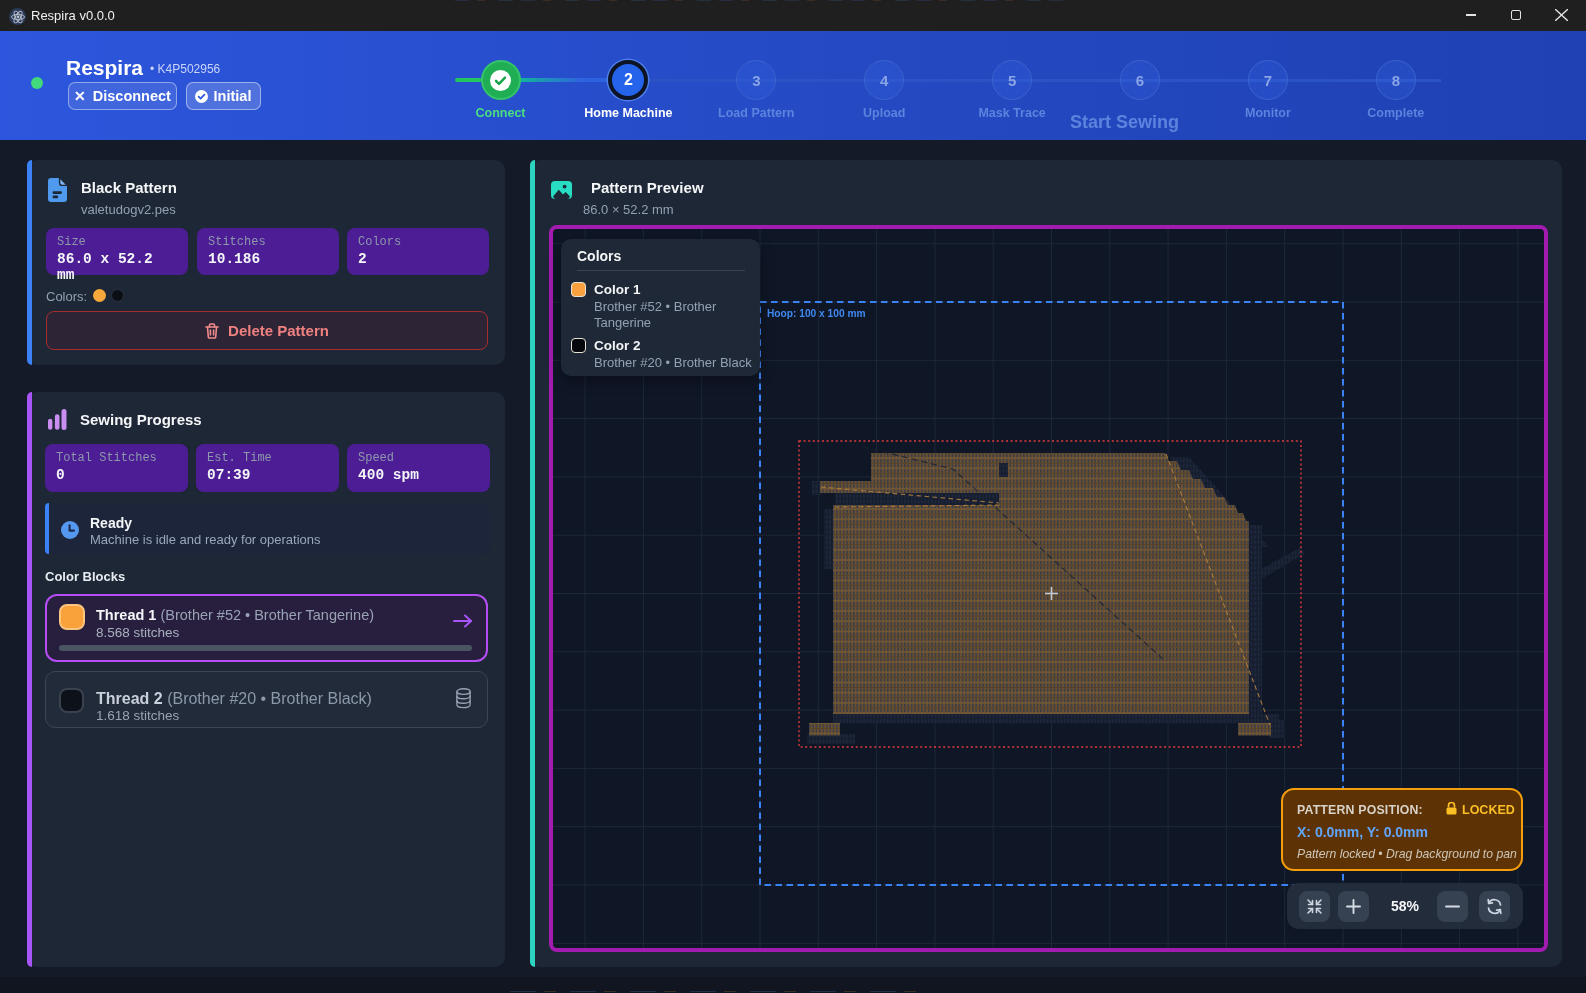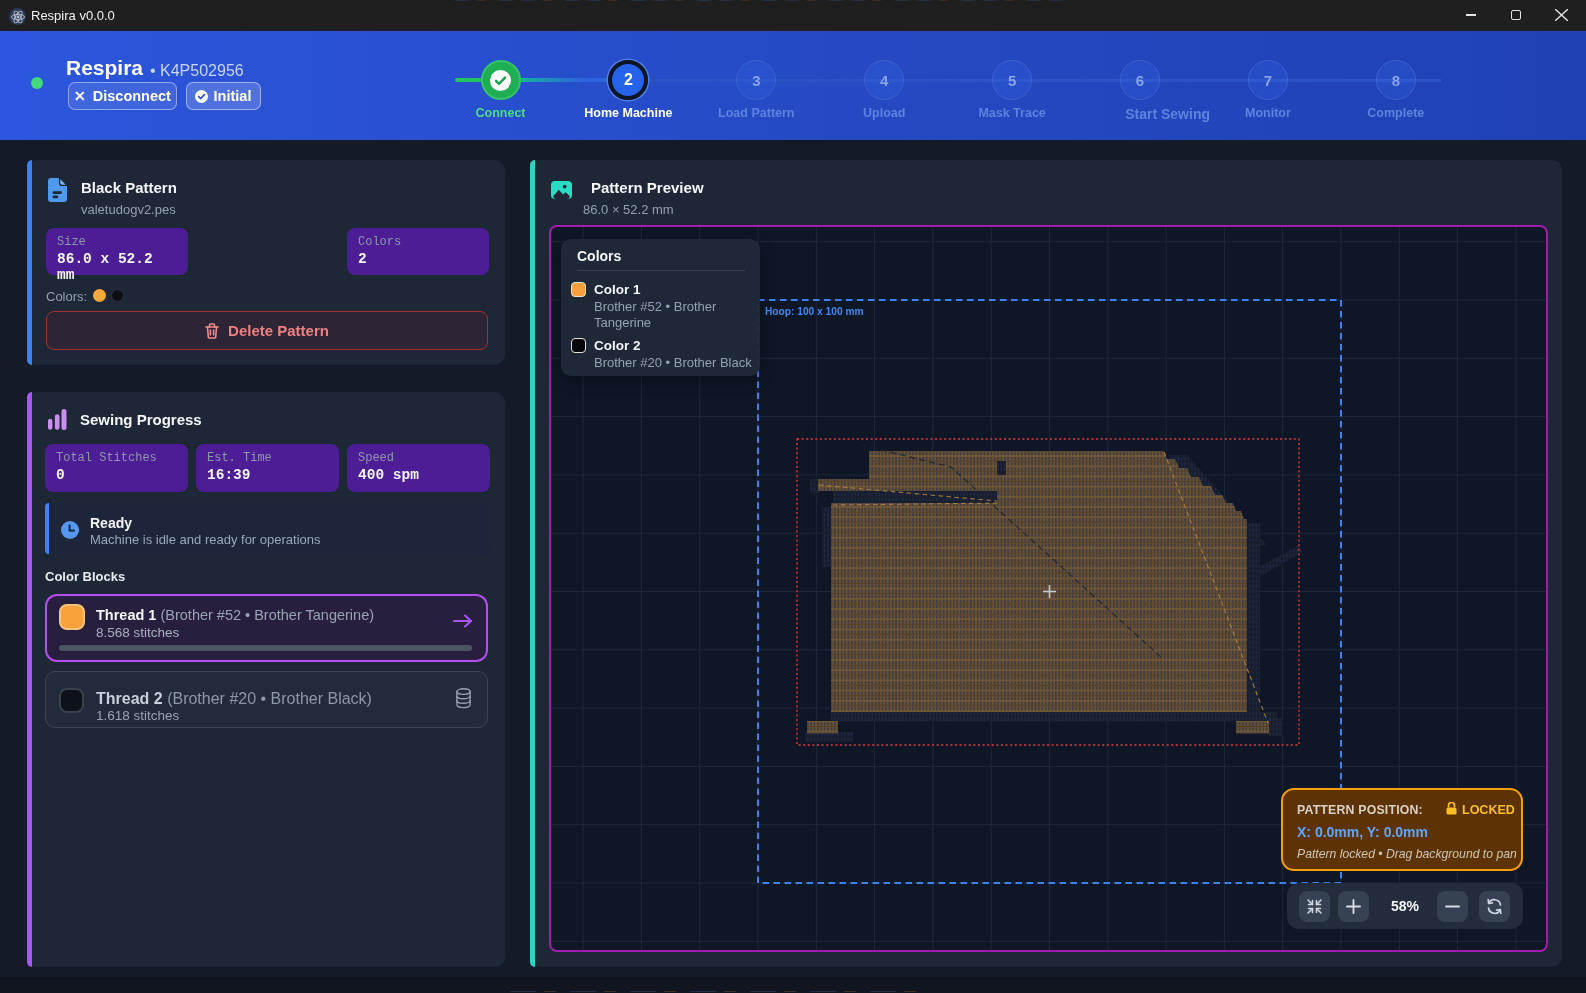--- a/index.html
+++ b/index.html
@@ -35,21 +35,21 @@
         <g stroke="#e3e3e3" stroke-width="1.4" stroke-linecap="round">
           <line x1="0.5" y1="0.5" x2="12.5" y2="11.5"></line>
           <line x1="12.5" y1="0.5" x2="0.5" y2="11.5"></line>
         </g>
       </svg>
   </div>
 
   <div class="abs" style="left:0;top:31px;width:1586px;height:109px;background:linear-gradient(90deg,#2c56dd 0%,#2449c2 55%,#1f41b4 100%);">
     <div class="abs" style="left:31px;top:46px;width:12px;height:12px;border-radius:50%;background:#42d97c;"></div>
     <div class="abs" style="left:66px;top:25px;font-size:21px;font-weight:700;color:#fff;">Respira</div>
-    <div class="abs" style="left:150px;top:31px;font-size:16px;color:#c9d4f7;">• K4P502956</div>
+    <div class="abs" style="left:150px;top:31px;font-size:12px;color:#c9d4f7;">• K4P502956</div>
     <div class="abs" style="left:68px;top:51px;width:109px;height:28px;background:rgba(255,255,255,0.10);border:1px solid rgba(255,255,255,0.42);border-radius:7px;display:flex;align-items:center;justify-content:center;gap:7px;color:#fff;font-size:14.5px;font-weight:600;"><span style="font-size:14px;">✕</span>Disconnect</div>
     <div class="abs" style="left:185.5px;top:51px;width:75px;height:28px;background:rgba(255,255,255,0.18);border:1px solid rgba(255,255,255,0.45);border-radius:7px;display:flex;align-items:center;justify-content:center;gap:6px;color:#fff;font-size:14.5px;font-weight:600;"><svg width="13" height="13" viewBox="0 0 13 13">
           <circle cx="6.5" cy="6.5" r="6.5" fill="#fff"></circle>
           <path d="M3.6 6.7 l2 2 l3.8 -4" fill="none" stroke="#2c56dd" stroke-width="1.7" stroke-linecap="round" stroke-linejoin="round"></path>
         </svg>Initial</div>
     <div style="position:absolute;left:455px;top:47.5px;width:986px;height:3px;background:#2b53c6;"></div>
 <div style="position:absolute;left:455px;top:47px;width:27px;height:4px;background:#22c55e;border-radius:2px;"></div>
 <div style="position:absolute;left:520px;top:47px;width:88px;height:4px;background:linear-gradient(90deg,#13b49c 0%,#2e63df 70%);"></div>
 <div style="position:absolute;left:480.5px;top:29px;width:40px;height:40px;border-radius:50%;background:#1fae53;border:2px solid #34c46a;box-sizing:border-box;display:flex;align-items:center;justify-content:center;">
         <svg width="21" height="21" viewBox="0 0 21 21">
@@ -60,40 +60,44 @@
 <div style="position:absolute;left:430.5px;top:75px;width:140px;text-align:center;font-size:12.5px;color:#4ade80;font-weight:700;">Connect</div>
 <div style="position:absolute;left:608.4px;top:29px;width:40px;height:40px;border-radius:50%;background:#2563eb;border:4px solid #0c1426;box-shadow:0 0 0 1.5px #4f7fe8;box-sizing:border-box;display:flex;align-items:center;justify-content:center;color:#fff;font-weight:700;font-size:16px;">2</div>
 <div style="position:absolute;left:558.4px;top:75px;width:140px;text-align:center;font-size:12.5px;color:#fff;font-weight:700;">Home Machine</div>
 <div style="position:absolute;left:736.3px;top:29px;width:40px;height:40px;border-radius:50%;background:rgba(59,110,235,0.22);border:1.5px solid #3c63cf;box-sizing:border-box;display:flex;align-items:center;justify-content:center;color:#8aa4e6;font-weight:700;font-size:15px;">3</div>
 <div style="position:absolute;left:686.3px;top:75px;width:140px;text-align:center;font-size:12.5px;color:#5c83dd;font-weight:600;">Load Pattern</div>
 <div style="position:absolute;left:864.2px;top:29px;width:40px;height:40px;border-radius:50%;background:rgba(59,110,235,0.22);border:1.5px solid #3c63cf;box-sizing:border-box;display:flex;align-items:center;justify-content:center;color:#8aa4e6;font-weight:700;font-size:15px;">4</div>
 <div style="position:absolute;left:814.2px;top:75px;width:140px;text-align:center;font-size:12.5px;color:#5c83dd;font-weight:600;">Upload</div>
 <div style="position:absolute;left:992.1px;top:29px;width:40px;height:40px;border-radius:50%;background:rgba(59,110,235,0.22);border:1.5px solid #3c63cf;box-sizing:border-box;display:flex;align-items:center;justify-content:center;color:#8aa4e6;font-weight:700;font-size:15px;">5</div>
 <div style="position:absolute;left:942.1px;top:75px;width:140px;text-align:center;font-size:12.5px;color:#5c83dd;font-weight:600;">Mask Trace</div>
 <div style="position:absolute;left:1120.0px;top:29px;width:40px;height:40px;border-radius:50%;background:rgba(59,110,235,0.22);border:1.5px solid #3c63cf;box-sizing:border-box;display:flex;align-items:center;justify-content:center;color:#8aa4e6;font-weight:700;font-size:15px;">6</div>
-<div style="position:absolute;left:1070.0px;top:75px;width:140px;text-align:right;font-size:14px;color:#5c83dd;font-weight:600;">Start Sewing</div>
+<div style="position:absolute;left:1070.0px;top:81px;width:140px;text-align:left;font-size:18px;color:#5c83dd;font-weight:600;">Start Sewing</div>
 <div style="position:absolute;left:1247.9px;top:29px;width:40px;height:40px;border-radius:50%;background:rgba(59,110,235,0.22);border:1.5px solid #3c63cf;box-sizing:border-box;display:flex;align-items:center;justify-content:center;color:#8aa4e6;font-weight:700;font-size:15px;">7</div>
 <div style="position:absolute;left:1197.9px;top:75px;width:140px;text-align:center;font-size:12.5px;color:#5c83dd;font-weight:600;">Monitor</div>
 <div style="position:absolute;left:1375.8px;top:29px;width:40px;height:40px;border-radius:50%;background:rgba(59,110,235,0.22);border:1.5px solid #3c63cf;box-sizing:border-box;display:flex;align-items:center;justify-content:center;color:#8aa4e6;font-weight:700;font-size:15px;">8</div>
 <div style="position:absolute;left:1325.8px;top:75px;width:140px;text-align:center;font-size:12.5px;color:#5c83dd;font-weight:600;">Complete</div>
   </div>
 
   <div class="card" style="left:27px;top:160px;width:478px;height:205px;"></div>
   <div class="accent" style="left:27px;top:160px;height:205px;background:#3b82f6;"></div>
   <div class="abs" style="left:47.5px;top:178px;"><svg width="19" height="24" viewBox="0 0 19 24">
         <path d="M3 0 h9 l7 7 v14 a3 3 0 0 1 -3 3 h-13 a3 3 0 0 1 -3 -3 v-18 a3 3 0 0 1 3 -3 z" fill="#4f9aee"></path>
         <path d="M11.6 -0.4 l7.8 7.8 h-5.3 a2.5 2.5 0 0 1 -2.5 -2.5 z" fill="#7cb6f4" stroke="#1e2735" stroke-width="1.4"></path>
         <rect x="4.6" y="13.2" width="9.3" height="2.7" rx="1.1" fill="#1e2735"></rect>
         <rect x="4.6" y="17.6" width="5.6" height="2.7" rx="1.1" fill="#1e2735"></rect>
       </svg></div>
   <div class="abs h15" style="left:81px;top:179px;">Black Pattern</div>
   <div class="abs gray13" style="left:81px;top:202px;">valetudogv2.pes</div>
   <div class="statbox" style="left:46px;top:228px;width:142px;height:47px;">
       <div class="slabel">Size</div>
       <div class="sval">86.0 x 52.2 mm</div>
+    </div>
+  <div class="statbox" style="left:197px;top:228px;width:142px;height:47px;">
+      <div class="slabel">Stitches</div>
+      <div class="sval">10.186</div>
     </div>
   <div class="statbox" style="left:347px;top:228px;width:142px;height:47px;">
       <div class="slabel">Colors</div>
       <div class="sval">2</div>
     </div>
   <div class="abs gray13" style="left:46px;top:289px;">Colors:</div>
   <div class="abs" style="left:93px;top:289px;width:13px;height:13px;border-radius:50%;background:#f6a83b;"></div>
   <div class="abs" style="left:111px;top:289px;width:13px;height:13px;border-radius:50%;background:#0b0e14;border:1px solid #2a3342;"></div>
   <div class="abs" style="left:46px;top:311px;width:442px;height:39px;background:rgba(225,29,72,0.08);border:1px solid #a82e2e;border-radius:8px;display:flex;align-items:center;justify-content:center;gap:9px;color:#ef8080;font-size:15px;font-weight:700;"><svg width="14" height="16" viewBox="0 0 14 16" fill="none" stroke="#f08b8b" stroke-width="1.6" stroke-linecap="round">
         <path d="M1 4 h12"></path>
@@ -112,21 +116,21 @@
           <rect x="13.5" y="0" width="5" height="21" rx="2.5"></rect>
         </g>
       </svg></div>
   <div class="abs h15" style="left:80px;top:411px;">Sewing Progress</div>
   <div class="statbox" style="left:45px;top:444px;width:143px;height:48px;">
       <div class="slabel">Total Stitches</div>
       <div class="sval">0</div>
     </div>
   <div class="statbox" style="left:196px;top:444px;width:143px;height:48px;">
       <div class="slabel">Est. Time</div>
-      <div class="sval">16:39</div>
+      <div class="sval">07:39</div>
     </div>
   <div class="statbox" style="left:347px;top:444px;width:143px;height:48px;">
       <div class="slabel">Speed</div>
       <div class="sval">400 spm</div>
     </div>
 
   <div class="abs" style="left:45px;top:503px;width:445px;height:51px;background:#1c2539;border-radius:8px;"></div>
   <div class="abs" style="left:45px;top:503px;width:4px;height:51px;background:#3b82f6;border-radius:8px 0 0 8px;"></div>
   <div class="abs" style="left:61px;top:521px;"><svg width="18" height="18" viewBox="0 0 18 18">
         <circle cx="9" cy="9" r="9" fill="#5598ef"></circle>
@@ -163,21 +167,21 @@
   <div class="card" style="left:530px;top:160px;width:1032px;height:807px;"></div>
   <div class="accent" style="left:530px;top:160px;height:807px;background:#2dd4bf;"></div>
   <div class="abs" style="left:550.5px;top:180.5px;"><svg width="21" height="18" viewBox="0 0 21 18">
         <rect width="21" height="18" rx="4" fill="#29dcc4"></rect>
         <circle cx="13.6" cy="5.6" r="1.9" fill="#1e2836"></circle>
         <path d="M2.2 15.2 l5.6 -6.4 4.2 4.8 2.6 -2.7 4.2 4.3 v0.3 a2.6 2.6 0 0 1 -2.6 2.5 h-11.5 a2.6 2.6 0 0 1 -2.5 -2.5 z" fill="#1e2836"></path>
       </svg></div>
   <div class="abs h15" style="left:583px;top:179px;margin-left:8px;">Pattern Preview</div>
   <div class="abs gray13" style="left:583px;top:202px;">86.0 × 52.2 mm</div>
 
-  <div class="abs" style="left:549px;top:225px;width:999px;height:727px;background:#0f1626;border:2px solid #a21caf;border-radius:8px;overflow:hidden;">
+  <div class="abs" style="left:549px;top:225px;width:999px;height:727px;background:#0f1626;border:4px solid #a21caf;border-radius:8px;overflow:hidden;">
     
 <svg id="cnv" width="999" height="727" viewBox="0 0 999 727">
  <defs>
   <pattern id="st" width="3.4" height="10.2" patternUnits="userSpaceOnUse">
     <rect width="3.4" height="10.2" fill="#695130"></rect>
     <rect x="1.0" y="0.4" width="1.3" height="3.6" fill="#2e3650" opacity="0.95"></rect>
     <rect x="1.0" y="5.5" width="1.3" height="3.6" fill="#2e3650" opacity="0.95"></rect>
     <rect x="0" y="4.2" width="3.4" height="0.8" fill="#7d6136" opacity="0.9"></rect>
     <rect x="0" y="9.3" width="3.4" height="0.9" fill="#4e3c22" opacity="0.8"></rect>
   </pattern>

